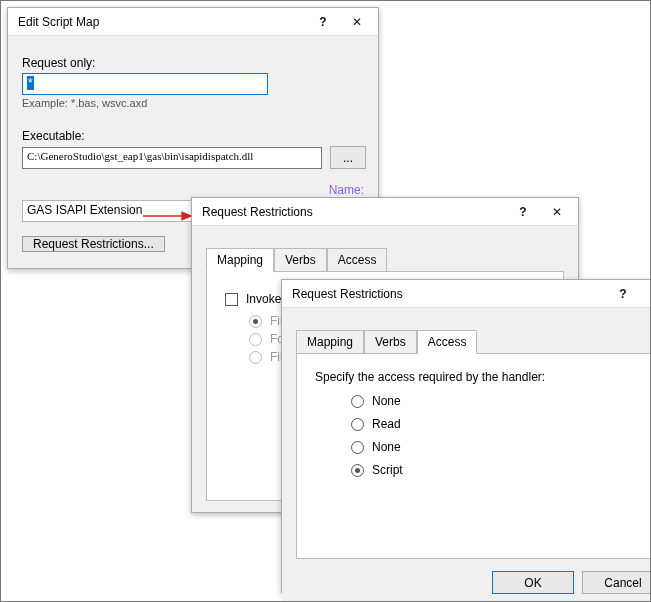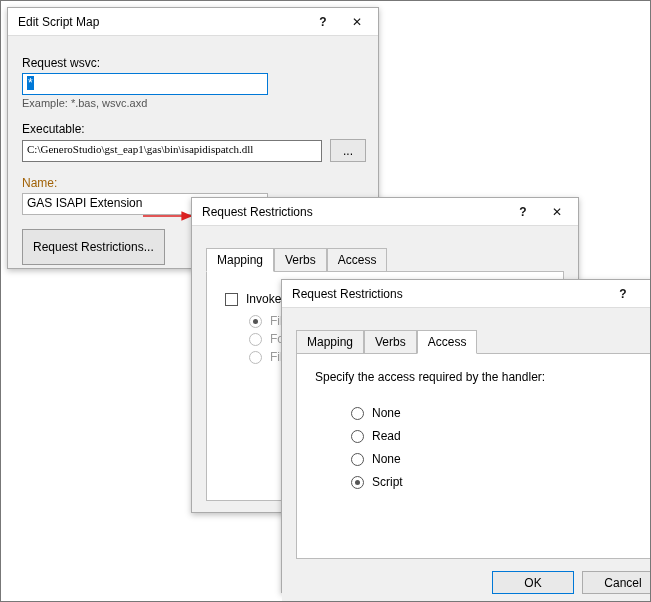--- a/index.html
+++ b/index.html
@@ -19,21 +19,21 @@
       align-items:center;
       padding:0 4px 0 10px;
       border-bottom:1px solid #ddd;
     }
     .titlebar .title { flex:1; color:#000; }
     .titlebar .ctl { width:34px; height:26px; display:flex; align-items:center; justify-content:center; color:#111; }
     .titlebar .ctl.help { font-weight:bold; }
 
     .body { padding:12px 14px; }
     .lbl { color:#000; margin-top:8px; }
-    .lbl.gray { color:#a16207; }
+    .lbl.gray { color:#8b5cf6;text-align:right; }
     .hint { color:#555; font-size:11px; margin-top:2px; }
 
     .txt {
       background:#fff;
       border:1px solid #777;
       height:22px;
       padding:2px 4px;
       color:#000;
     }
     .txt.sel { border:1px solid #0078d7; }
@@ -95,54 +95,54 @@
       width:56px; height:14px;
       pointer-events:none;
     }
 
     
     .dlg-edit { left:6px; top:6px; width:372px; height:262px; }
     .dlg-rr1  { left:190px; top:196px; width:388px; height:316px; }
     .dlg-rr2  { left:280px; top:278px; width:398px; height:314px; z-index:3; }
 
     .subradios { margin-left:24px; margin-top:8px; }
-    .access-radios { margin-left:36px; margin-top:22px; }
+    .access-radios { margin-left:36px; margin-top:10px; }
     .access-radios .rad { margin:9px 0; }
   </style>
 </head>
 <body>
 
 <div class="stage">
 
   <div class="dlg dlg-edit">
     <div class="titlebar">
       <div class="title">Edit Script Map</div>
       <div class="ctl help">?</div>
       <div class="ctl">✕</div>
     </div>
     <div class="body">
-      <div class="lbl">Request wsvc:</div>
+      <div class="lbl">Request only:</div>
       <div class="txt sel" style="margin-top:3px; width:246px;">
         <span class="selmark">*</span>
       </div>
       <div class="hint">Example: *.bas, wsvc.axd</div>
 
-      <div class="lbl" style="margin-top:13px;">Executable:</div>
+      <div class="lbl" style="margin-top:20px;">Executable:</div>
       <div class="formrow" style="margin-top:3px; width:344px;">
         <div class="txt ro" style="font-size:11px;font-family:Liberation Serif, serif;">C:\GeneroStudio\gst_eap1\gas\bin\isapidispatch.dll</div>
         <div class="btn">...</div>
       </div>
 
       <div class="lbl gray" style="margin-top:14px;">Name:</div>
       <div class="txt" style="margin-top:3px; width:246px; color:#000000; border-color:#b5b5b5;">
         <span>GAS ISAPI Extension</span>
       </div>
 
       <div style="margin-top:14px;">
-        <div class="btn" style="height:36px; padding:0 10px; border-color:#999; background:#e5e5e5;">
+        <div class="btn" style="height:16px; padding:0 10px; border-color:#999; background:#e5e5e5;">
           <span>Request Restrictions...</span>
         </div>
       </div>
     </div>
   </div>
 
   <svg class="arrow" viewBox="0 0 56 14">
     <defs>
       <marker id="ah" markerWidth="8" markerHeight="8" refX="6" refY="3" orient="auto">
         <path d="M0,0 L7,3 L0,6 Z" fill="#d22"></path>

